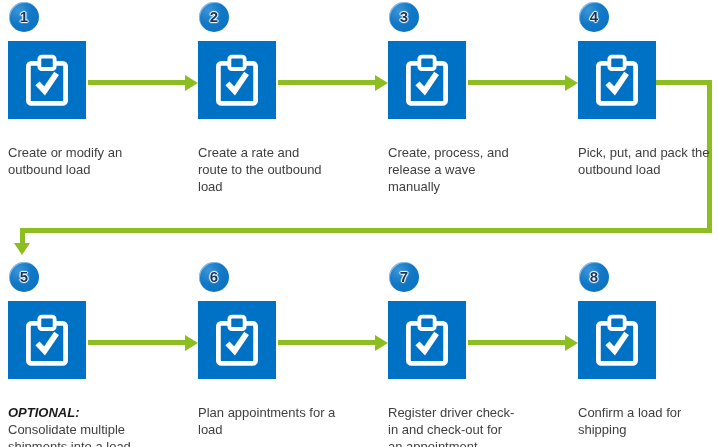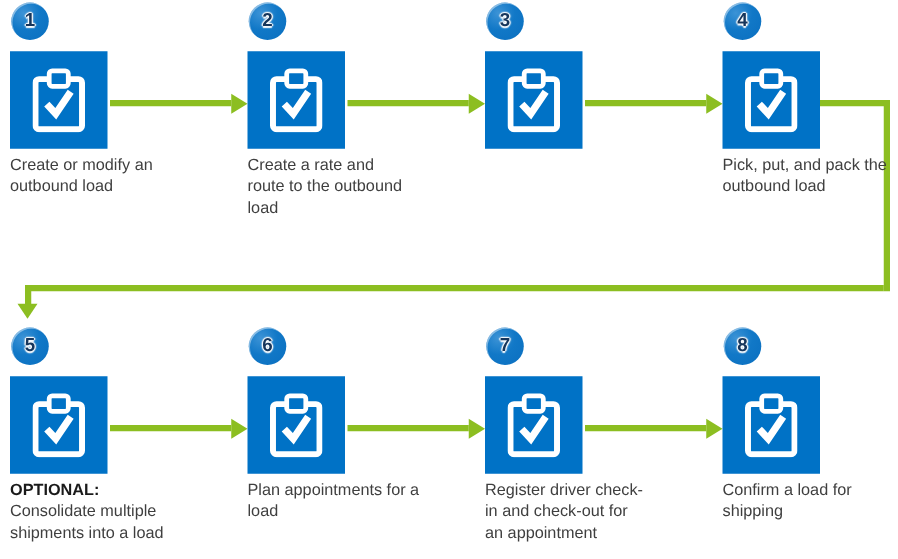--- a/index.html
+++ b/index.html
@@ -30,27 +30,27 @@
     line-height:30px;text-align:center;
     text-shadow:0 0 1px #fff, 0 0 2px #fff, -1px 0 1px #fff, 1px 0 1px #fff, 0 -1px 1px #fff, 0 1px 1px #fff;
   }
   .box{
     position:absolute;left:0;top:41px;
     width:78px;height:78px;
     background:var(--blue);
     display:flex;align-items:center;justify-content:center;
   }
   .caption{
-    position:absolute;left:0;top:123px;
+    position:absolute;left:0;top:144px;
     width:182px;
     font-size:13px;line-height:17px;
     color:var(--caption);
     white-space:pre-line;
   }
-  .caption b{color:var(--optional);font-weight:bold;}
+  .caption b{color:var(--optional);font-weight:bold;font-style:italic;}
   .harrow{position:absolute;height:5px;background:var(--green);}
   .harrow.headed::after{
     content:'';position:absolute;right:-13px;top:-5.5px;
     width:0;height:0;
     border-left:13px solid var(--green);
     border-top:8px solid transparent;
     border-bottom:8px solid transparent;
   }
   .vline{position:absolute;width:5px;background:var(--green);}
   .dhead{
@@ -106,20 +106,23 @@
   </div>
     <div class="step" style="left: 388px; top: 0px;">
     <div class="badge">3</div>
     <div class="box">
       <svg viewBox="0 0 44 54" width="42" height="52" aria-hidden="true">
         <rect x="2.5" y="9.5" width="39" height="42" rx="3" fill="none" stroke="#ffffff" stroke-width="5"></rect>
         <rect x="14" y="2.5" width="16" height="13" rx="2.5" fill="#0072C6" stroke="#ffffff" stroke-width="4"></rect>
         <polyline points="12,30.5 19.5,38.5 32,20" fill="none" stroke="#ffffff" stroke-width="6"></polyline>
       </svg>
     </div>
+    <div class="caption">Create, process, and
+release a wave
+manually</div>
   </div>
     <div class="step" style="left: 578px; top: 0px;">
     <div class="badge">4</div>
     <div class="box">
       <svg viewBox="0 0 44 54" width="42" height="52" aria-hidden="true">
         <rect x="2.5" y="9.5" width="39" height="42" rx="3" fill="none" stroke="#ffffff" stroke-width="5"></rect>
         <rect x="14" y="2.5" width="16" height="13" rx="2.5" fill="#0072C6" stroke="#ffffff" stroke-width="4"></rect>
         <polyline points="12,30.5 19.5,38.5 32,20" fill="none" stroke="#ffffff" stroke-width="6"></polyline>
       </svg>
     </div>

